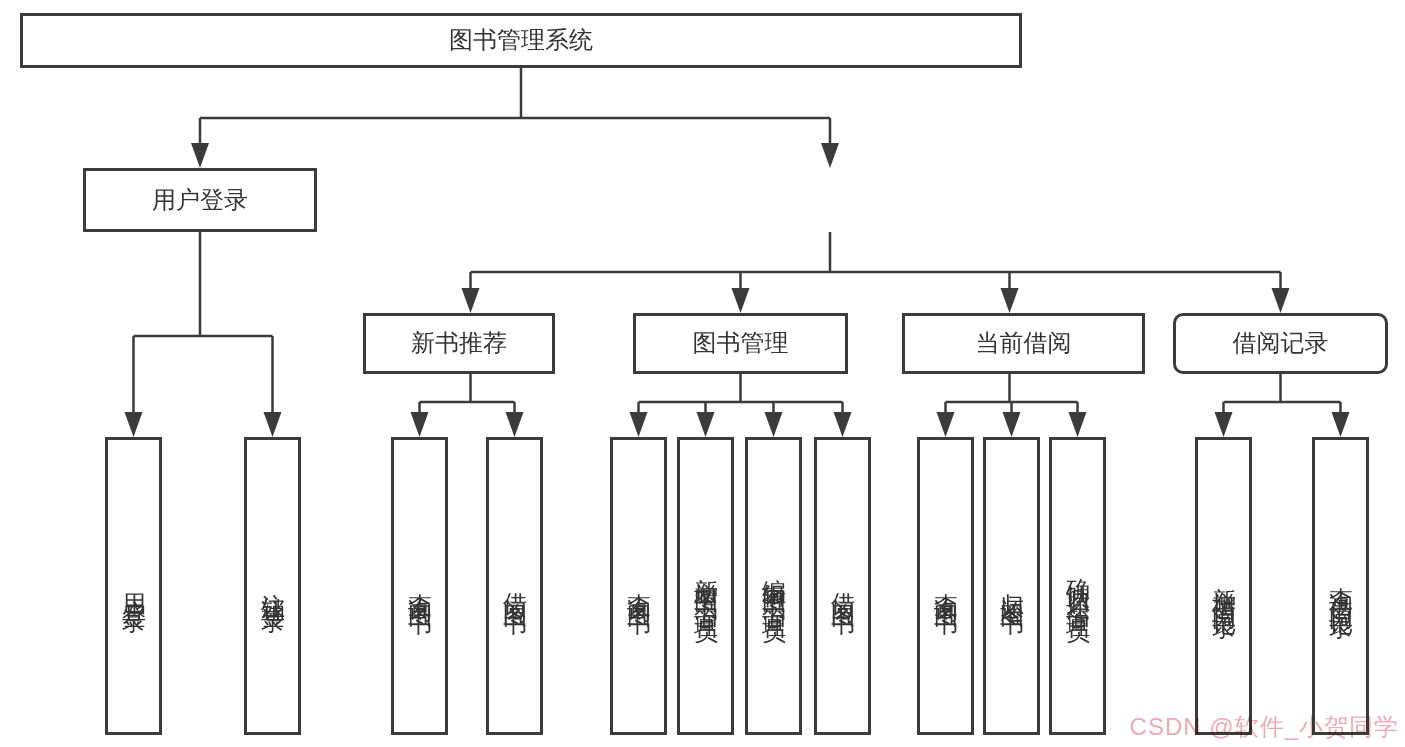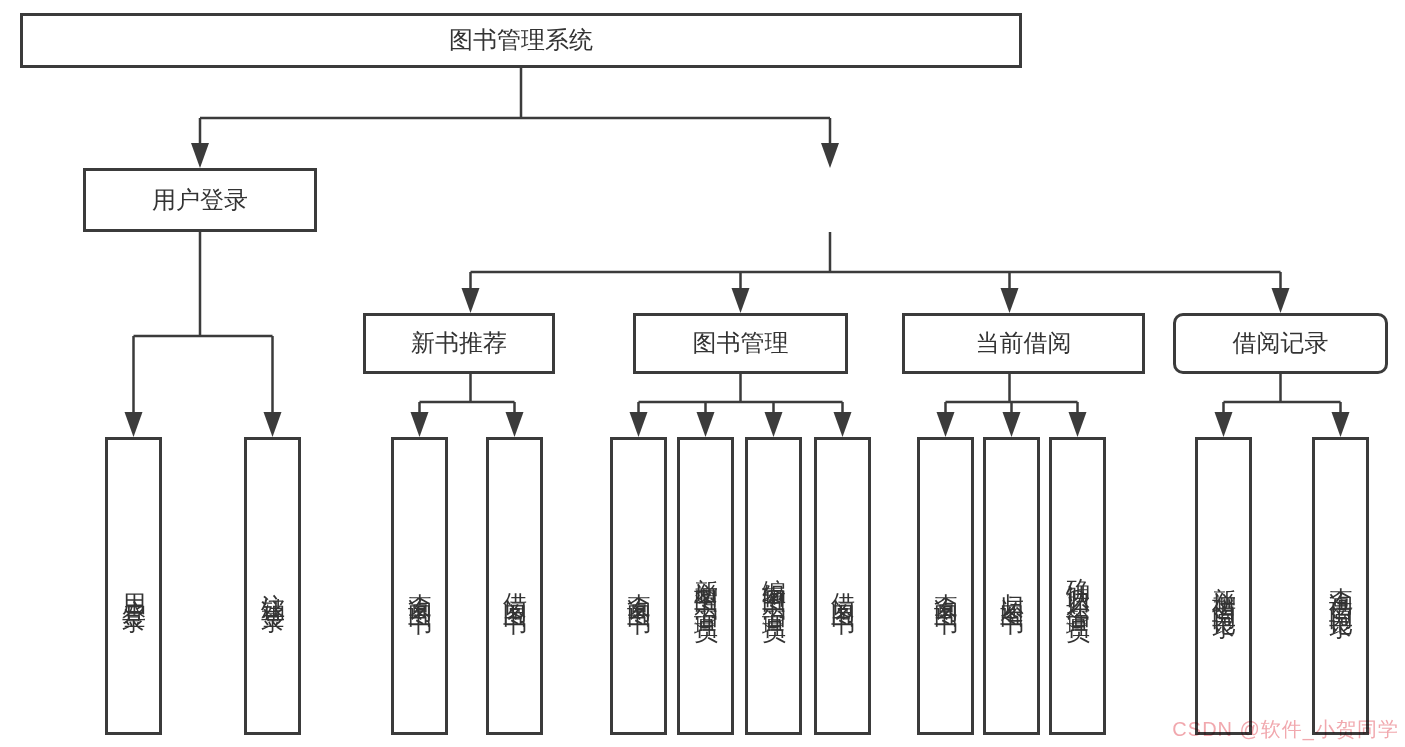--- a/index.html
+++ b/index.html
@@ -32,21 +32,21 @@
     white-space:nowrap;
   }
   .node.v{
     writing-mode:vertical-rl;
     letter-spacing:6px;
     white-space:normal;
   }
   .watermark{
     position:absolute;
     right:6px;bottom:4px;
-    font-size:20px;
+    font-size:24px;
     color:var(--watermark);
     z-index:2;
     mix-blend-mode:multiply;
     letter-spacing:1px;
   }
 </style>
 </head>
 <body>
 
 <div class="canvas">

